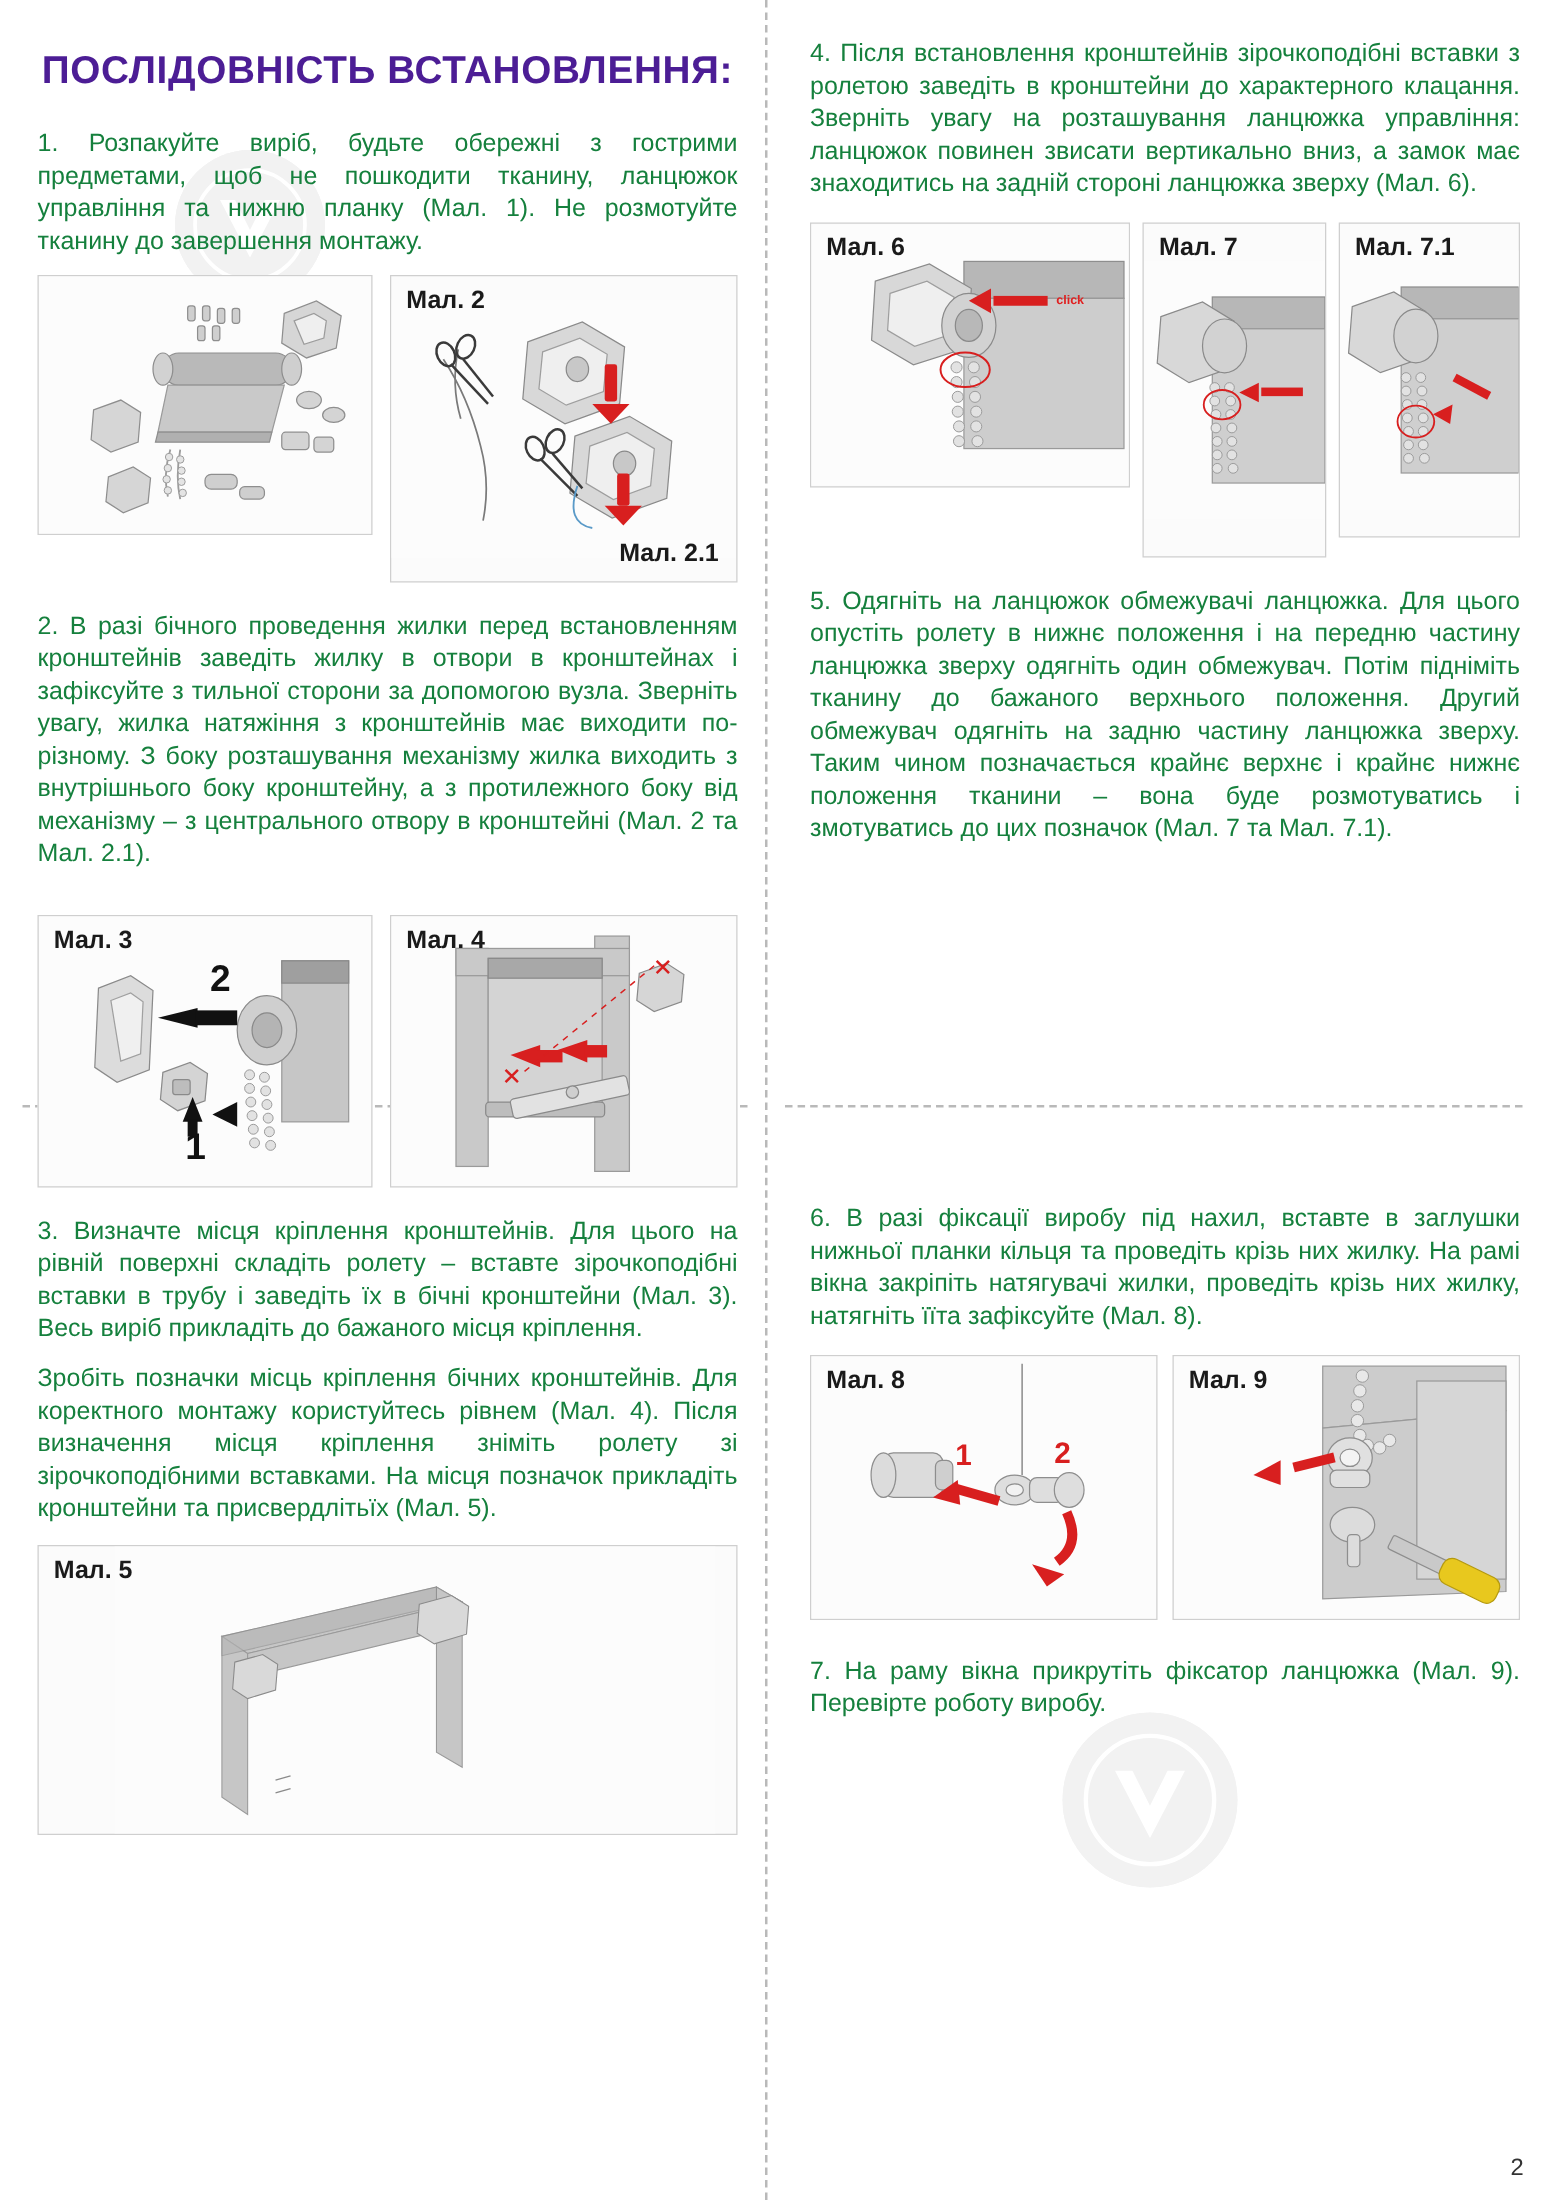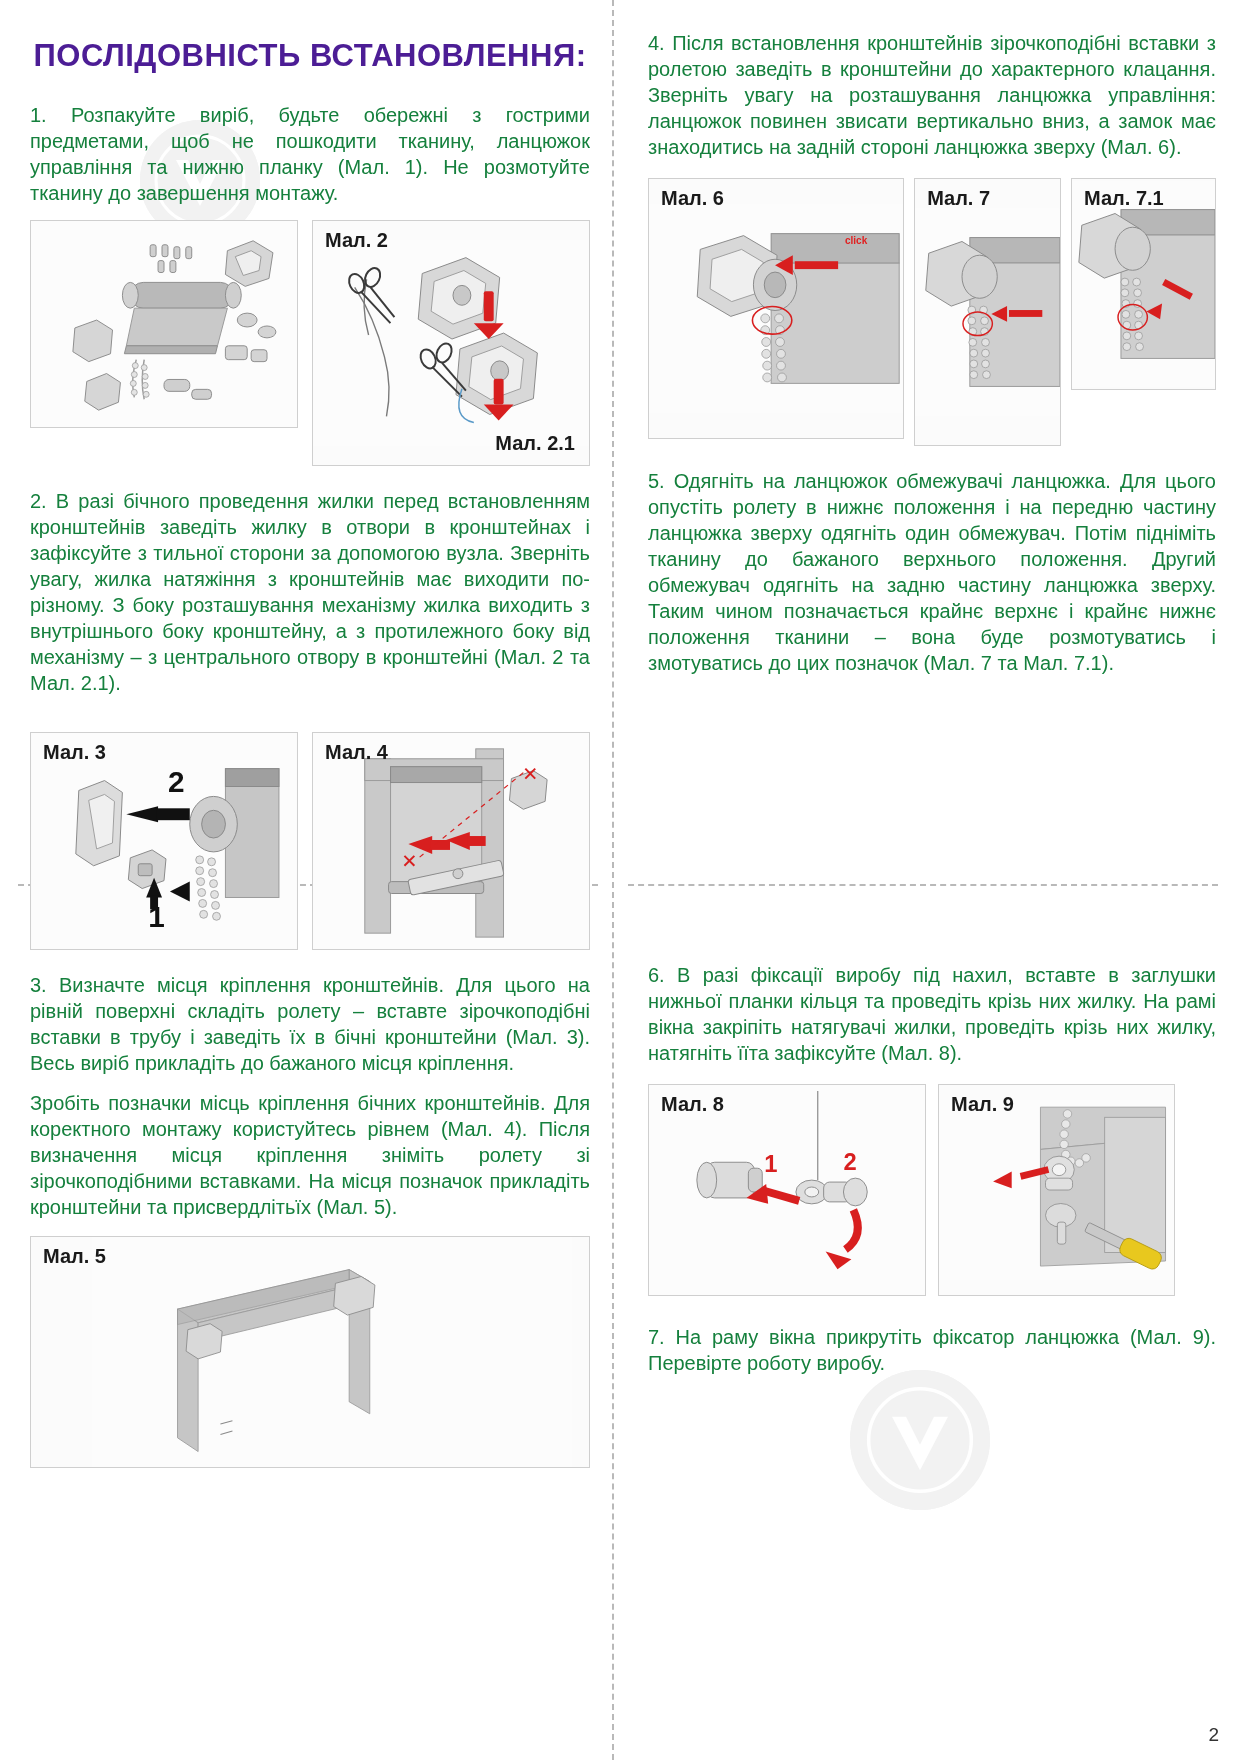--- a/index.html
+++ b/index.html
@@ -398,21 +398,21 @@
     </div>
 
   </div>
 
   <div class="col-right">
 
     <p class="step">4. Після встановлення кронштейнів зірочкоподібні вставки з ролетою заведіть в кронштейни до характерного клацання. Зверніть увагу на розташування ланцюжка управління: ланцюжок повинен звисати вертикально вниз, а замок має знаходитись на задній стороні ланцюжка зверху (Мал. 6).</p>
 
     <div class="figrow" style="gap:10px;margin-top:18px;">
 
-      <div class="figbox" style="width:258px;height:261px;">
+      <div class="figbox" style="width:258px;height:212px;">
         <svg class="figsvg" viewBox="0 0 258 212">
           <rect width="258" height="212" fill="#fcfcfc"></rect>
 
           <g>
             <rect x="124" y="30" width="130" height="30" fill="#b7b7b7" stroke="#8e8e8e"></rect>
             <rect x="124" y="60" width="130" height="122" fill="#cdcdcd" stroke="#9a9a9a"></rect>
           </g>
 
           <g>
             <path d="M52 46 l44 -14 l34 20 l-3 48 l-44 14 l-34 -20 Z" fill="#d8d8d8" stroke="#8a8a8a"></path>
@@ -477,21 +477,21 @@
           </g>
           <ellipse cx="64" cy="118" rx="15" ry="12" fill="none" stroke="#d81f1f" stroke-width="1.5"></ellipse>
           <g fill="#d81f1f">
             <rect x="96" y="104" width="34" height="7"></rect>
             <polygon points="94,100 78,108 94,116"></polygon>
           </g>
         </svg>
         <div class="figlabel">Мал. 7</div>
       </div>
 
-      <div class="figbox" style="width:146px;height:212px;">
+      <div class="figbox" style="width:146px;height:252px;">
         <svg class="figsvg" viewBox="0 0 146 212">
           <rect width="146" height="212" fill="#fcfcfc"></rect>
           <rect x="50" y="30" width="96" height="26" fill="#b7b7b7" stroke="#8e8e8e"></rect>
           <rect x="50" y="56" width="96" height="126" fill="#cfcfcf" stroke="#9a9a9a"></rect>
           <g>
             <path d="M10 46 l34 -12 l26 16 l-3 38 l-34 12 l-26 -16 Z" fill="#d8d8d8" stroke="#8a8a8a"></path>
             <ellipse cx="62" cy="70" rx="18" ry="22" fill="#d2d2d2" stroke="#8a8a8a"></ellipse>
           </g>
           <g fill="#e2e2e2" stroke="#9a9a9a" stroke-width="0.8">
             <circle cx="54" cy="104" r="4"></circle>
@@ -550,21 +550,21 @@
           </g>
 
           <path d="M206 126 q12 26 -8 40" fill="none" stroke="#d81f1f" stroke-width="8"></path>
           <polygon points="204,176 178,168 190,186" fill="#d81f1f"></polygon>
           <text x="196" y="86" font-family="Liberation Sans, sans-serif" font-size="24" font-weight="bold" fill="#d81f1f">2</text>
           <text x="116" y="88" font-family="Liberation Sans, sans-serif" font-size="24" font-weight="bold" fill="#d81f1f">1</text>
         </svg>
         <div class="figlabel">Мал. 8</div>
       </div>
 
-      <div class="figbox" style="width:237px;height:212px;">
+      <div class="figbox" style="width:278px;height:212px;">
         <svg class="figsvg" viewBox="0 0 278 212">
           <rect width="278" height="212" fill="#fcfcfc"></rect>
 
           <g fill="#cccccc" stroke="#9a9a9a">
             <polygon points="120,8 268,8 268,44 120,58"></polygon>
             <polygon points="120,58 268,44 268,190 120,196"></polygon>
           </g>
           <rect x="196" y="20" width="72" height="160" fill="#d6d6d6" stroke="#9a9a9a"></rect>
 
           <g fill="#e8e8e8" stroke="#9a9a9a" stroke-width="0.8">

